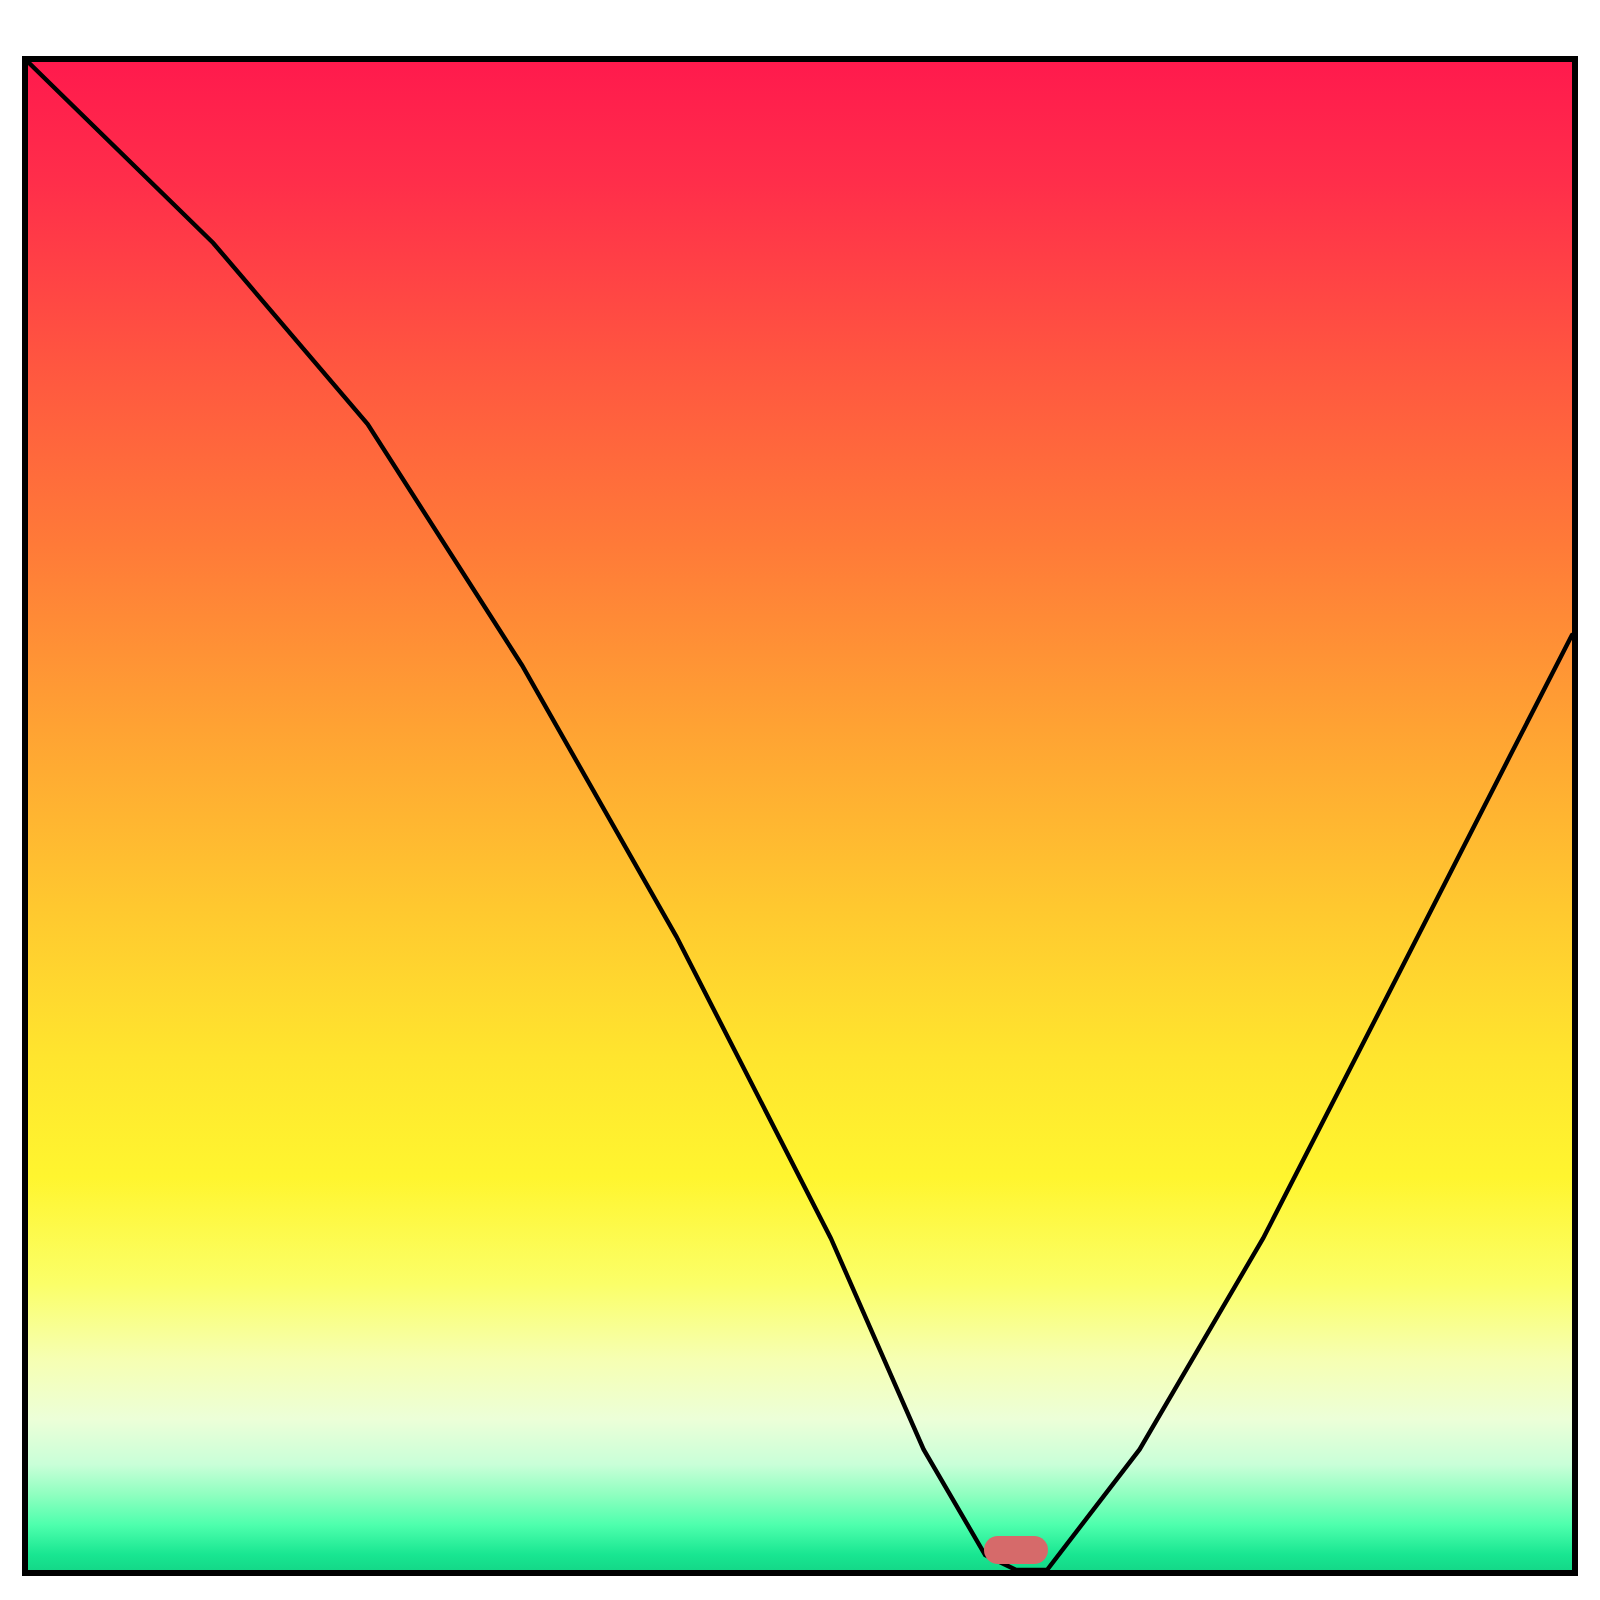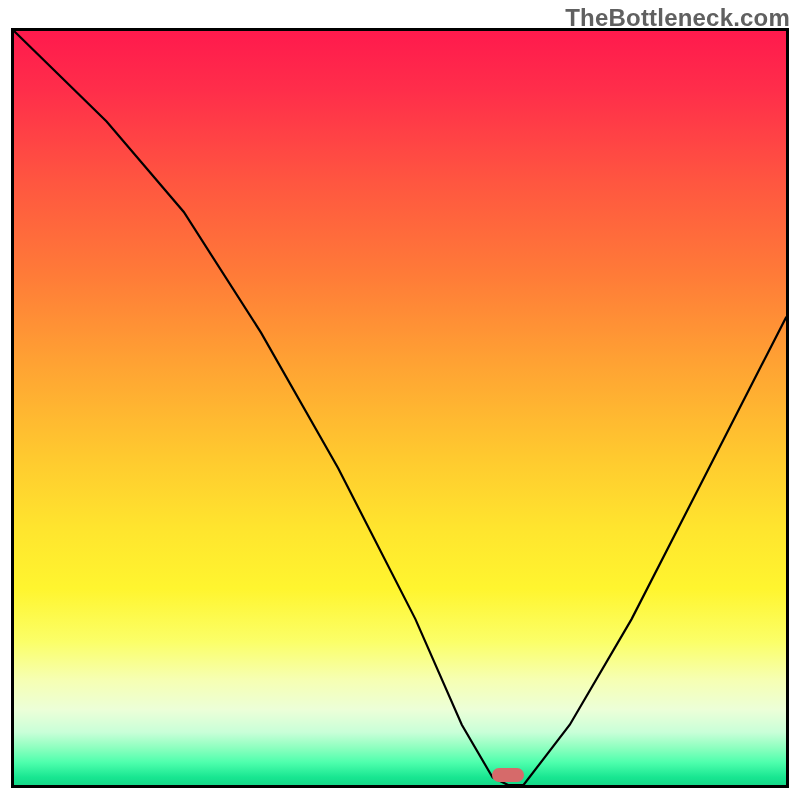--- a/index.html
+++ b/index.html
@@ -69,21 +69,20 @@
     height: 14px;
     background: #d66a6a;
     border-radius: 7px;
   }
 </style>
 </head>
 <body>
 
 <div class="frame">
 
-  <div class="watermark">TheBottleneck.com</div>
 
   <div class="plot-area">
     <div class="gradient"></div>
 
     <svg class="curve-svg" viewBox="0 0 772 754" preserveAspectRatio="none">
       <path class="curve-path" d="M0.0 0.0 L92.6 90.5 L169.8 181.0 L247.0 301.6 L324.2 437.3 L401.4 588.1 L447.8 693.7 L478.6 746.5 L494.1 754.0 L509.5 754.0 L555.8 693.7 L617.6 588.1 L679.4 467.5 L741.1 346.8 L772.0 286.5"></path>
     </svg>
 
     <div class="marker" style="left: 478px; bottom: 3px;"></div>
   </div>

